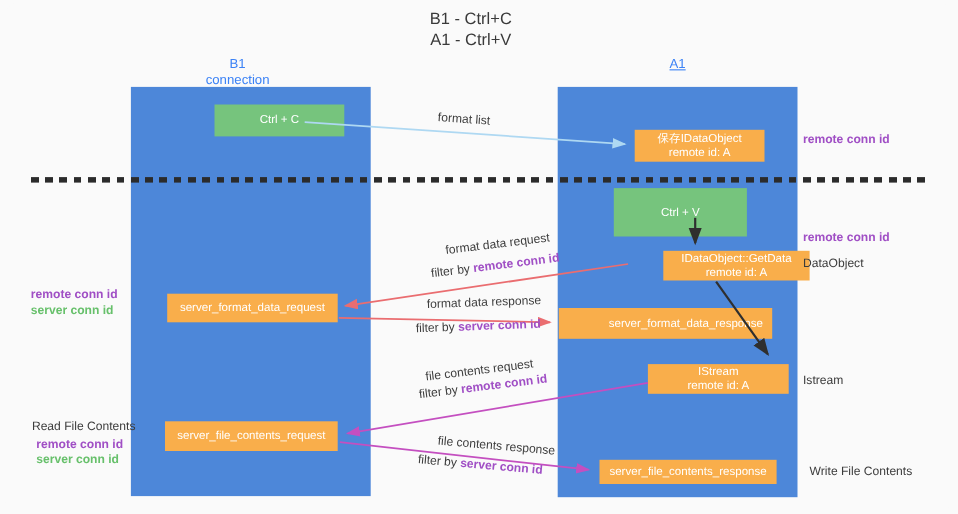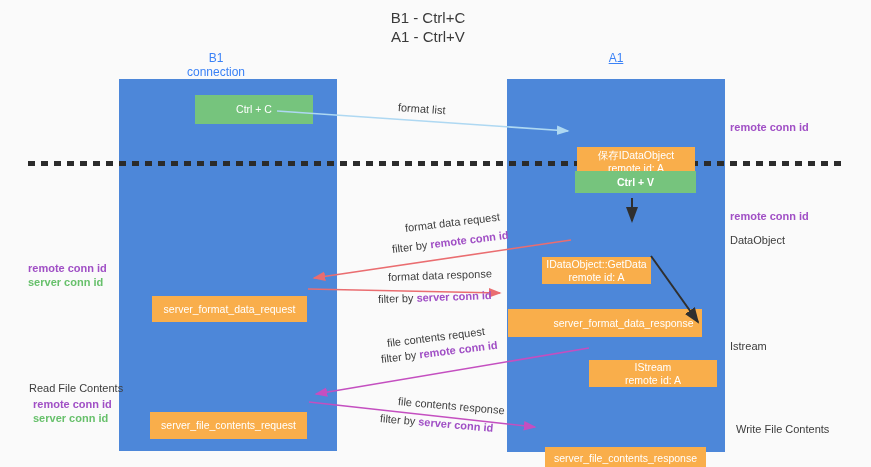--- a/index.html
+++ b/index.html
@@ -12,21 +12,21 @@
   }
   .abs { position:absolute; }
   .title { left:0; top:8px; width:856px; text-align:center; font-size:15px; line-height:19px; color:#3a3a3a; }
   .col-header { text-align:center; font-size:12px; line-height:14px; color:#3b82f6; z-index:2; }
   .col { background:#4d87d9; z-index:1; }
   .divider { left:28px; top:161px; width:818px; height:5px; z-index:3;
              background:repeating-linear-gradient(90deg,#2b2b2b 0 7px,transparent 7px 13px); }
   .node { z-index:4; display:flex; flex-direction:column; align-items:center; justify-content:center;
           color:#ffffff; font-size:10.5px; line-height:12.5px; text-align:center; white-space:nowrap; }
   .green  { background:#76c47d; }
-  .orange { background:#f9ae4b;margin-top:29px; }
+  .orange { background:#f9ae4b; }
   .edge-label { z-index:6; font-size:11px; color:#3d3d3d; white-space:nowrap; transform-origin:left center; }
   .side-label { z-index:6; font-size:11px; white-space:nowrap; }
   .dark   { color:#3c3c3c; }
   .purple { color:#a04fc5; font-weight:bold; }
   .greentx{ color:#67c06b; font-weight:bold; }
   .r4  { transform:rotate(4deg); }
   .r5  { transform:rotate(5deg); }
   .rn2 { transform:rotate(-2deg); }
   .rn7 { transform:rotate(-7deg); }
   svg.overlay { position:absolute; left:0; top:0; z-index:5; pointer-events:none; }
@@ -80,25 +80,25 @@
 
   <div class="abs node green" style="left:158px;top:95px;width:118px;height:29px;margin-left:37px;">
     <span>Ctrl + C</span>
   </div>
 
   <div class="abs node orange" style="left:577px;top:118px;width:118px;height:29px;">
     <span>保存IDataObject</span>
     <span>remote id: A</span>
   </div>
 
-  <div class="abs node green" style="left:575px;top:171px;width:121px;height:22px;font-weight:bold;">
+  <div class="abs node green" style="left:558px;top:171px;width:121px;height:44px;">
     <span>Ctrl + V</span>
   </div>
 
-  <div class="abs node orange" style="left:542px;top:228px;width:109px;height:27px;align-items:center;">
+  <div class="abs node orange" style="left:603px;top:228px;width:133px;height:27px;align-items:center;">
     <span>IDataObject::GetData</span>
     <span>remote id: A</span>
   </div>
 
   <div class="abs node orange" style="left:152px;top:267px;width:155px;height:26px;text-align:right;">
     <span>server_format_data_request</span>
   </div>
 
   <div class="abs node orange" style="left:508px;top:280px;width:157px;height:28px;padding-left:37px;">
     <span>server_format_data_response</span>

